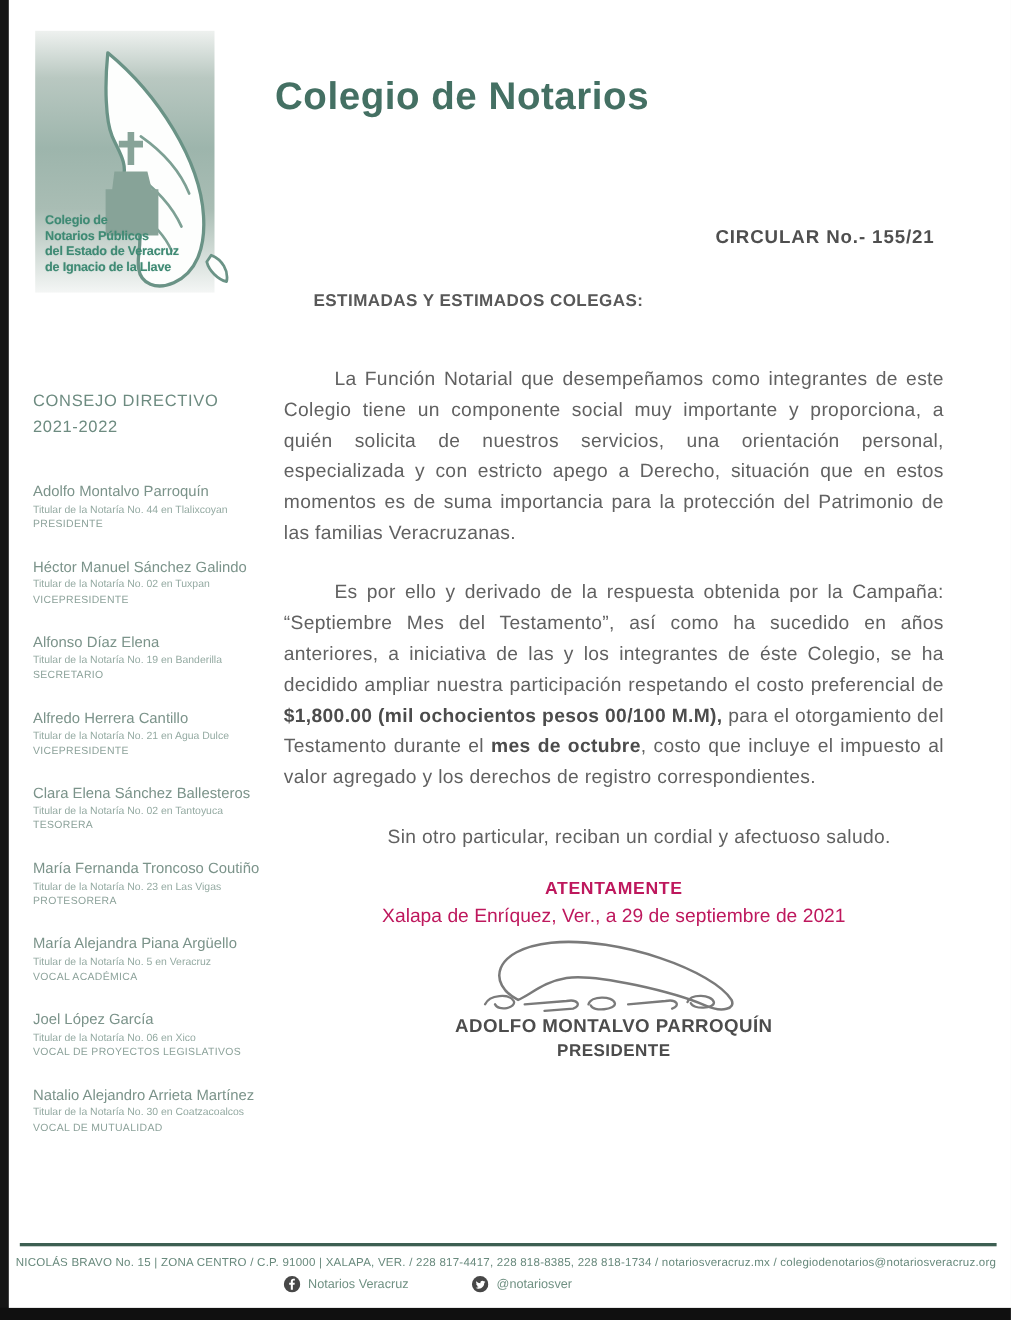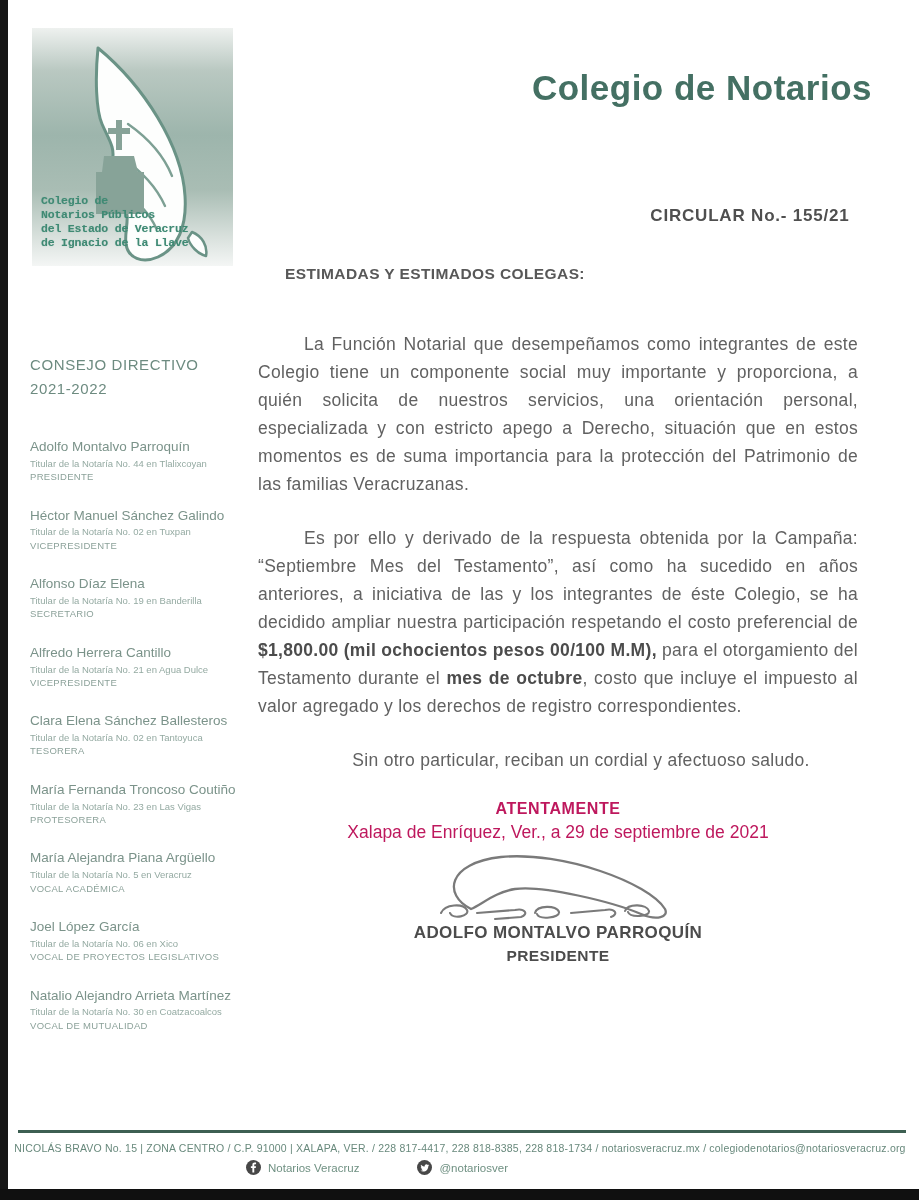--- a/index.html
+++ b/index.html
@@ -6,33 +6,32 @@
   .page{
     position:relative;width:919px;height:1200px;background:#ffffff;
     font-family:"Liberation Sans",sans-serif;overflow:hidden;margin:0 auto;
   }
   
   .edge-left{position:absolute;left:0;top:0;width:8px;height:1200px;background:#161616;}
   .edge-bottom{position:absolute;left:0;top:1189px;width:919px;height:11px;background:#101010;}
 
   
   .logo{
-    position:absolute;left:32px;top:28px;width:201px;height:238px;
+    position:absolute;left:32px;top:28px;width:163px;height:238px;
     background:linear-gradient(180deg,#eef1ef 0%,#b9c8c1 18%,#9db5ac 45%,#a9bdb4 68%,#d9e1dd 88%,#f4f6f5 100%);
-    font-family:Liberation Mono, monospace;
   }
   .logo svg{position:absolute;left:0;top:0;}
   .logo-text{
     position:absolute;left:9px;bottom:16px;color:#3f8a74;font-weight:bold;
     font-size:11.5px;line-height:1.22;letter-spacing:-0.2px;white-space:pre-line;
     text-shadow:0 0 1px rgba(63,138,116,.4);
   }
 
   
-  .header{position:absolute;left:250px;top:68px;width:622px;text-align:right;}
+  .header{position:absolute;left:250px;top:68px;width:622px;text-align:left;}
   .header .title{font-size:35px;font-weight:bold;color:#447063;letter-spacing:.5px;}
   .header .subtitle{font-size:24px;color:#5d8176;margin-top:6px;}
 
   .circular{
     position:absolute;left:600px;top:206px;width:300px;text-align:center;
     font-size:17px;font-weight:bold;color:#4f4f4f;letter-spacing:.8px;
   }
 
   .salutation{
     position:absolute;left:285px;top:265px;font-size:15.5px;font-weight:bold;
@@ -65,21 +64,21 @@
   .member .m-detail{font-size:9.5px;color:#94aaa2;margin-top:2px;line-height:1.3;}
   .member .m-role{font-size:9.5px;color:#8ca29a;margin-top:1px;letter-spacing:.3px;line-height:1.3;}
 
   
   .footer-rule{position:absolute;left:18px;top:1130px;width:888px;height:3px;background:#3d5f52;}
   .footer-text{
     position:absolute;left:10px;top:1142px;width:900px;text-align:center;
     font-size:10.5px;color:#68897c;letter-spacing:.2px;
   }
   .social-row{
-    position:absolute;left:4px;top:1160px;width:746px;display:flex;justify-content:center;
+    position:absolute;left:16px;top:1160px;width:746px;display:flex;justify-content:center;
     gap:58px;align-items:center;
   }
   .social-item{display:flex;align-items:center;gap:7px;font-size:11.5px;color:#6f9082;}
 </style>
 </head>
 <body>
 
 <div class="page">
 
   <div class="edge-left"></div>

